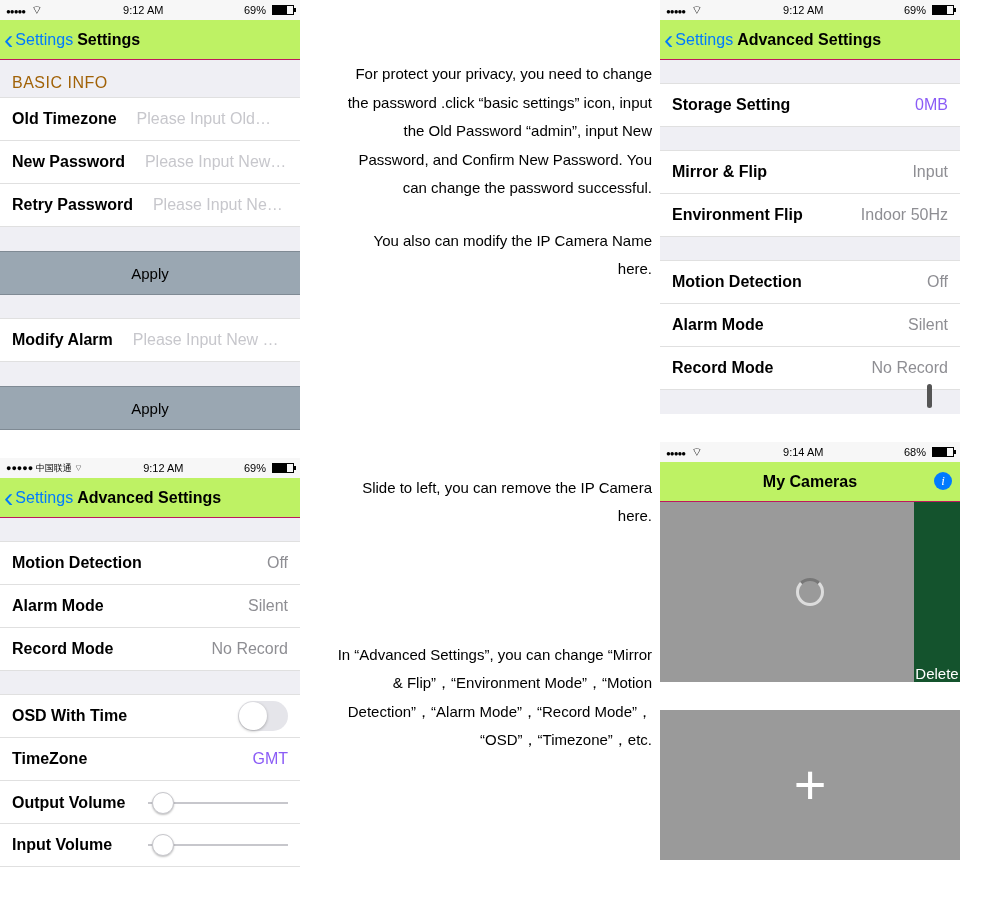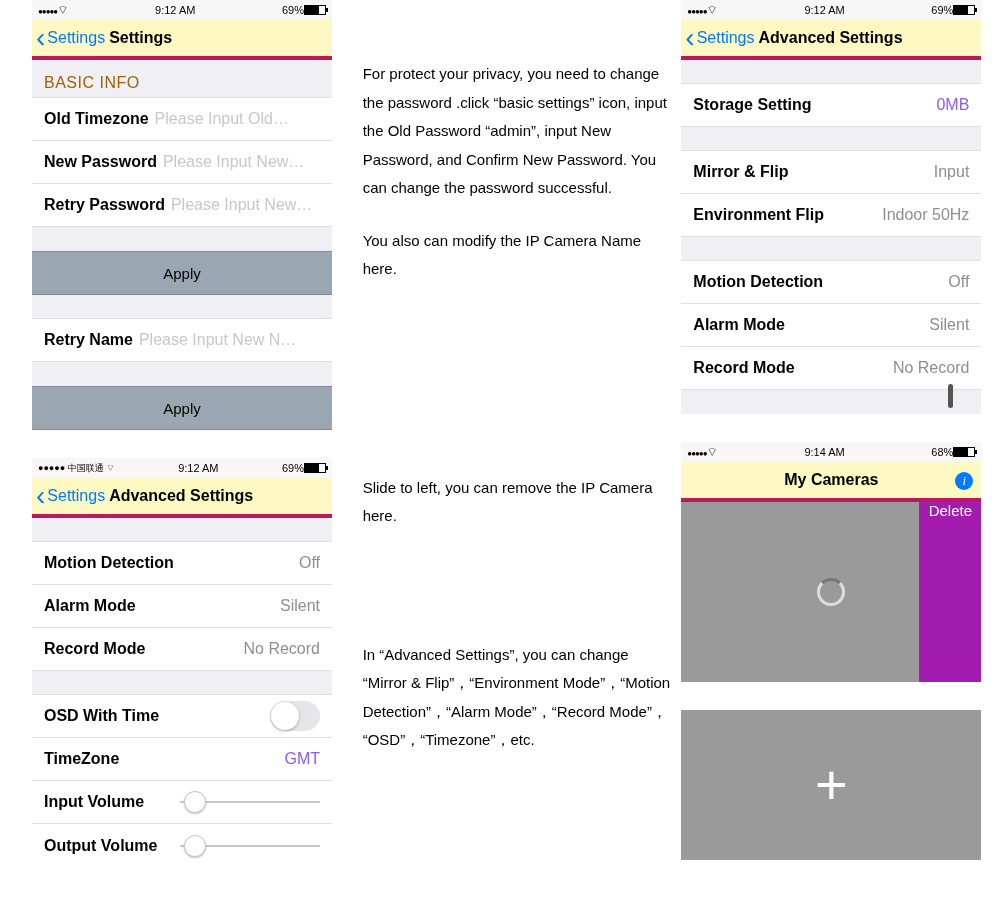--- a/index.html
+++ b/index.html
@@ -1,65 +1,65 @@
 <!DOCTYPE html>
 <html><head>
 <meta charset="utf-8">
 <style>
   * { box-sizing: border-box; margin: 0; padding: 0; }
   body { font-family: -apple-system, Helvetica, Arial, sans-serif; background: #fff; width: 996px; }
-  .page { width: 996px; position: relative; padding-left: 32px; }
+  .page { width: 996px; position: relative; }
 
   .col-shots { width: 320px; }
   .col-text  { width: 340px; padding: 0 8px 0 16px; }
   .col-right { width: 320px; }
   .row { display: flex; align-items: flex-start; }
 
   
   .phone { width: 300px; background: #efeff4; border: 0; font-size: 15px; color: #000; margin-bottom: 28px; }
   .statusbar { height: 20px; display: flex; align-items: center; justify-content: space-between; padding: 0 6px; font-size: 11px; background: #f7f7f7; }
-  .statusbar .sb-left, .statusbar .sb-right { display: flex; align-items: center; }
+  .statusbar .sb-left, .statusbar .sb-right { display: flex; align-items: center; gap: 6px; }
   .dots::before { content: "●●●●●"; letter-spacing: -1px; font-size: 8px; }
   .wifi::before { content: "⌔"; font-size: 12px; }
   .batt { display:inline-block; width:22px; height:10px; border:1px solid #000; position:relative; }
   .batt::after{content:"";position:absolute;right:-3px;top:2px;width:2px;height:4px;background:#000;}
   .batt i{display:block;height:100%;background:#000;width:70%;}
 
-  .navbar { height: 40px; background: #fef9c3; border-bottom: 4px solid #be185d; display: flex; align-items: center; position: relative; }
+  .navbar { height: 40px; background: #bef264; border-bottom: 1px solid #be185d; display: flex; align-items: center; position: relative; }
   .navbar .back { color: #007aff; font-size: 16px; padding-left: 4px; display:flex; align-items:center; }
   .navbar .back::before { content: "‹"; font-size: 28px; line-height: 20px; margin-right: 2px; }
   .navbar .title { position: absolute; left: 0; right: 0; text-align: center; font-weight: 600; font-size: 16px; pointer-events:none;}
   .navbar .title.left { position: static; text-align: left; margin-left: 4px; pointer-events:auto;}
   .navbar .info { position:absolute; right:8px; top:10px; width:18px; height:18px; border-radius:50%; background:#007aff; color:#fff; font-style:italic; font-family:Georgia,serif; font-size:13px; text-align:center; line-height:18px;}
 
   .section-header { font-size: 16px; color: #a16207; padding: 14px 12px 6px; text-transform: uppercase; letter-spacing: .5px; }
   .cell { background:#fff; border-top:1px solid #e0e0e0; border-bottom:1px solid #e0e0e0; height:44px; display:flex; align-items:center; padding:0 12px; margin-top:-1px; font-size:16px;}
   .cell .label { font-weight:600; flex:0 0 auto; }
-  .cell .placeholder { color:#c7c7cc; margin-left:6px; overflow:hidden; white-space:nowrap; text-overflow:ellipsis; flex:1;}
+  .cell .placeholder { color:#c7c7cc; margin-left:20px; overflow:hidden; white-space:nowrap; text-overflow:ellipsis; flex:1;}
   .cell .value { color:#8e8e93; margin-left:auto; }
   .cell .value.blue { color:#8b5cf6; }
   .gap { height: 24px; }
 
   .apply-btn { background:#9aa7b2; height:44px; display:flex; align-items:center; justify-content:center; font-weight:400; color:#000; border-top:1px solid #7f8a94; border-bottom:1px solid #7f8a94;}
 
   .toggle { width:50px; height:30px; border-radius:15px; background:#e5e5ea; position:relative; margin-left:auto;}
   .toggle::after{content:"";position:absolute;top:1px;left:1px;width:28px;height:28px;border-radius:50%;background:#fff;box-shadow:0 1px 3px rgba(0,0,0,.3);}
   .slider { flex:0 0 140px; height:2px; background:#c7c7cc; position:relative; margin-left:auto; }
   .slider .knob{position:absolute;top:-10px;left:4px;width:22px;height:22px;border-radius:50%;background:#fff;border:1px solid #c7c7cc;box-shadow:0 1px 2px rgba(0,0,0,.25);}
   .indicator { position:absolute; right:28px; bottom:6px; width:5px; height:24px; border-radius:3px; background:#555;}
 
   
   .cam-tile { position:relative; height:180px; background:#9a9a9a; display:flex; align-items:center; justify-content:center; }
   .cam-tile .spinner { width:28px;height:28px;border:3px solid #ddd;border-top-color:#777;border-radius:50%; }
-  .delete-strip { position:absolute; top:0; right:0; bottom:0; width:62px; background:#a21caf; color:#fff; display:flex; align-items:flex-start; justify-content:center; font-size:15px;}
+  .delete-strip { position:absolute; top:0; right:0; bottom:0; width:46px; background:#14532d; color:#fff; display:flex; align-items:flex-end; justify-content:center; font-size:15px;}
   .add-tile { height:150px; background:#9a9a9a; display:flex; align-items:center; justify-content:center; margin-top:28px;}
   .add-tile .plus { color:#fff; font-size:56px; font-weight:200; line-height:1;}
 
   
-  .instr { font-size: 15px; color:#000; line-height:1.9; padding-top:60px;}
+  .instr { font-size: 15px; color:#000; line-height:1.9; padding-top:60px;text-align:right;}
   .instr p { margin-bottom: 24px; }
 </style>
 </head>
 <body>
 
 <div class="page">
 
 <div class="row">
 
   <div class="col-shots">
@@ -96,21 +96,21 @@
       <div class="cell">
         <span class="label">Retry Password</span>
         <span class="placeholder">Please Input New…</span>
       </div>
       <div class="gap"></div>
       <div class="apply-btn">
             <span>Apply</span>
           </div>
       <div class="gap"></div>
       <div class="cell">
-        <span class="label">Retry Name</span>
+        <span class="label">Modify Alarm</span>
         <span class="placeholder">Please Input New N…</span>
       </div>
       <div class="gap"></div>
       <div class="apply-btn">
             <span>Apply</span>
           </div>
     </div>
 
     <div class="phone" style="margin-bottom:0;">
       <div class="statusbar">
@@ -144,28 +144,28 @@
       </div>
       <div class="gap"></div>
       <div class="cell">
         <span class="label">OSD With Time</span>
         <span class="toggle"></span>
       </div>
       <div class="cell">
         <span class="label">TimeZone</span>
         <span class="value blue">GMT</span>
       </div>
-      <div class="cell">
-        <span class="label">Input Volume</span>
+      <div class="cell" style="border-bottom:0">
+        <span class="label">Output Volume</span>
         <span class="slider">
               <span class="knob"></span>
             </span>
       </div>
-      <div class="cell" style="border-bottom:0">
-        <span class="label">Output Volume</span>
+      <div class="cell">
+        <span class="label">Input Volume</span>
         <span class="slider">
               <span class="knob"></span>
             </span>
       </div>
     </div>
 
   </div>
 
   <div class="col-text instr">
     <p>For protect your privacy, you need to change the password .click “basic settings” icon, input the Old Password “admin”, input New Password, and Confirm New Password. You can change the password successful.</p>

